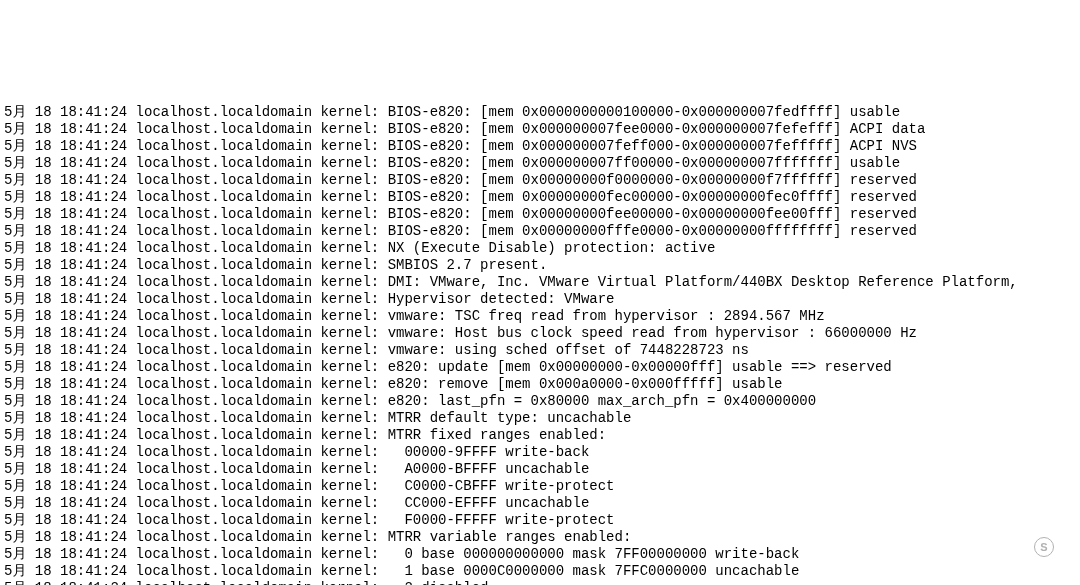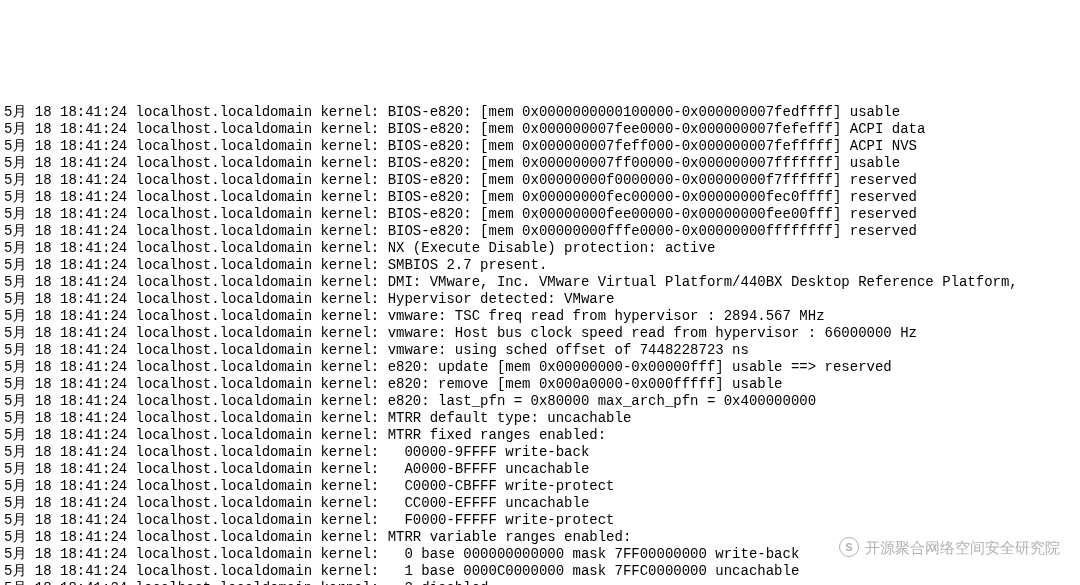--- a/index.html
+++ b/index.html
@@ -54,17 +54,16 @@
 
 
 
 <div class="terminal">
   <div id="log-container"><span class="log-line">5月 18 18:41:24 localhost.localdomain kernel: BIOS-e820: [mem 0x0000000000100000-0x000000007fedffff] usable</span><span class="log-line">5月 18 18:41:24 localhost.localdomain kernel: BIOS-e820: [mem 0x000000007fee0000-0x000000007fefefff] ACPI data</span><span class="log-line">5月 18 18:41:24 localhost.localdomain kernel: BIOS-e820: [mem 0x000000007feff000-0x000000007fefffff] ACPI NVS</span><span class="log-line">5月 18 18:41:24 localhost.localdomain kernel: BIOS-e820: [mem 0x000000007ff00000-0x000000007fffffff] usable</span><span class="log-line">5月 18 18:41:24 localhost.localdomain kernel: BIOS-e820: [mem 0x00000000f0000000-0x00000000f7ffffff] reserved</span><span class="log-line">5月 18 18:41:24 localhost.localdomain kernel: BIOS-e820: [mem 0x00000000fec00000-0x00000000fec0ffff] reserved</span><span class="log-line">5月 18 18:41:24 localhost.localdomain kernel: BIOS-e820: [mem 0x00000000fee00000-0x00000000fee00fff] reserved</span><span class="log-line">5月 18 18:41:24 localhost.localdomain kernel: BIOS-e820: [mem 0x00000000fffe0000-0x00000000ffffffff] reserved</span><span class="log-line">5月 18 18:41:24 localhost.localdomain kernel: NX (Execute Disable) protection: active</span><span class="log-line">5月 18 18:41:24 localhost.localdomain kernel: SMBIOS 2.7 present.</span><span class="log-line">5月 18 18:41:24 localhost.localdomain kernel: DMI: VMware, Inc. VMware Virtual Platform/440BX Desktop Reference Platform,</span><span class="log-line">5月 18 18:41:24 localhost.localdomain kernel: Hypervisor detected: VMware</span><span class="log-line">5月 18 18:41:24 localhost.localdomain kernel: vmware: TSC freq read from hypervisor : 2894.567 MHz</span><span class="log-line">5月 18 18:41:24 localhost.localdomain kernel: vmware: Host bus clock speed read from hypervisor : 66000000 Hz</span><span class="log-line">5月 18 18:41:24 localhost.localdomain kernel: vmware: using sched offset of 7448228723 ns</span><span class="log-line">5月 18 18:41:24 localhost.localdomain kernel: e820: update [mem 0x00000000-0x00000fff] usable ==&gt; reserved</span><span class="log-line">5月 18 18:41:24 localhost.localdomain kernel: e820: remove [mem 0x000a0000-0x000fffff] usable</span><span class="log-line">5月 18 18:41:24 localhost.localdomain kernel: e820: last_pfn = 0x80000 max_arch_pfn = 0x400000000</span><span class="log-line">5月 18 18:41:24 localhost.localdomain kernel: MTRR default type: uncachable</span><span class="log-line">5月 18 18:41:24 localhost.localdomain kernel: MTRR fixed ranges enabled:</span><span class="log-line">5月 18 18:41:24 localhost.localdomain kernel:   00000-9FFFF write-back</span><span class="log-line">5月 18 18:41:24 localhost.localdomain kernel:   A0000-BFFFF uncachable</span><span class="log-line">5月 18 18:41:24 localhost.localdomain kernel:   C0000-CBFFF write-protect</span><span class="log-line">5月 18 18:41:24 localhost.localdomain kernel:   CC000-EFFFF uncachable</span><span class="log-line">5月 18 18:41:24 localhost.localdomain kernel:   F0000-FFFFF write-protect</span><span class="log-line">5月 18 18:41:24 localhost.localdomain kernel: MTRR variable ranges enabled:</span><span class="log-line">5月 18 18:41:24 localhost.localdomain kernel:   0 base 000000000000 mask 7FF00000000 write-back</span><span class="log-line">5月 18 18:41:24 localhost.localdomain kernel:   1 base 0000C0000000 mask 7FFC0000000 uncachable</span><span class="log-line">5月 18 18:41:24 localhost.localdomain kernel:   2 disabled</span></div>
   
 </div>
 
 <div class="watermark">
   <span class="watermark-icon">S</span>
-  <span>开源聚合网络空间安全研究院</span>
 </div>
 
 
 
 
 </body></html>

